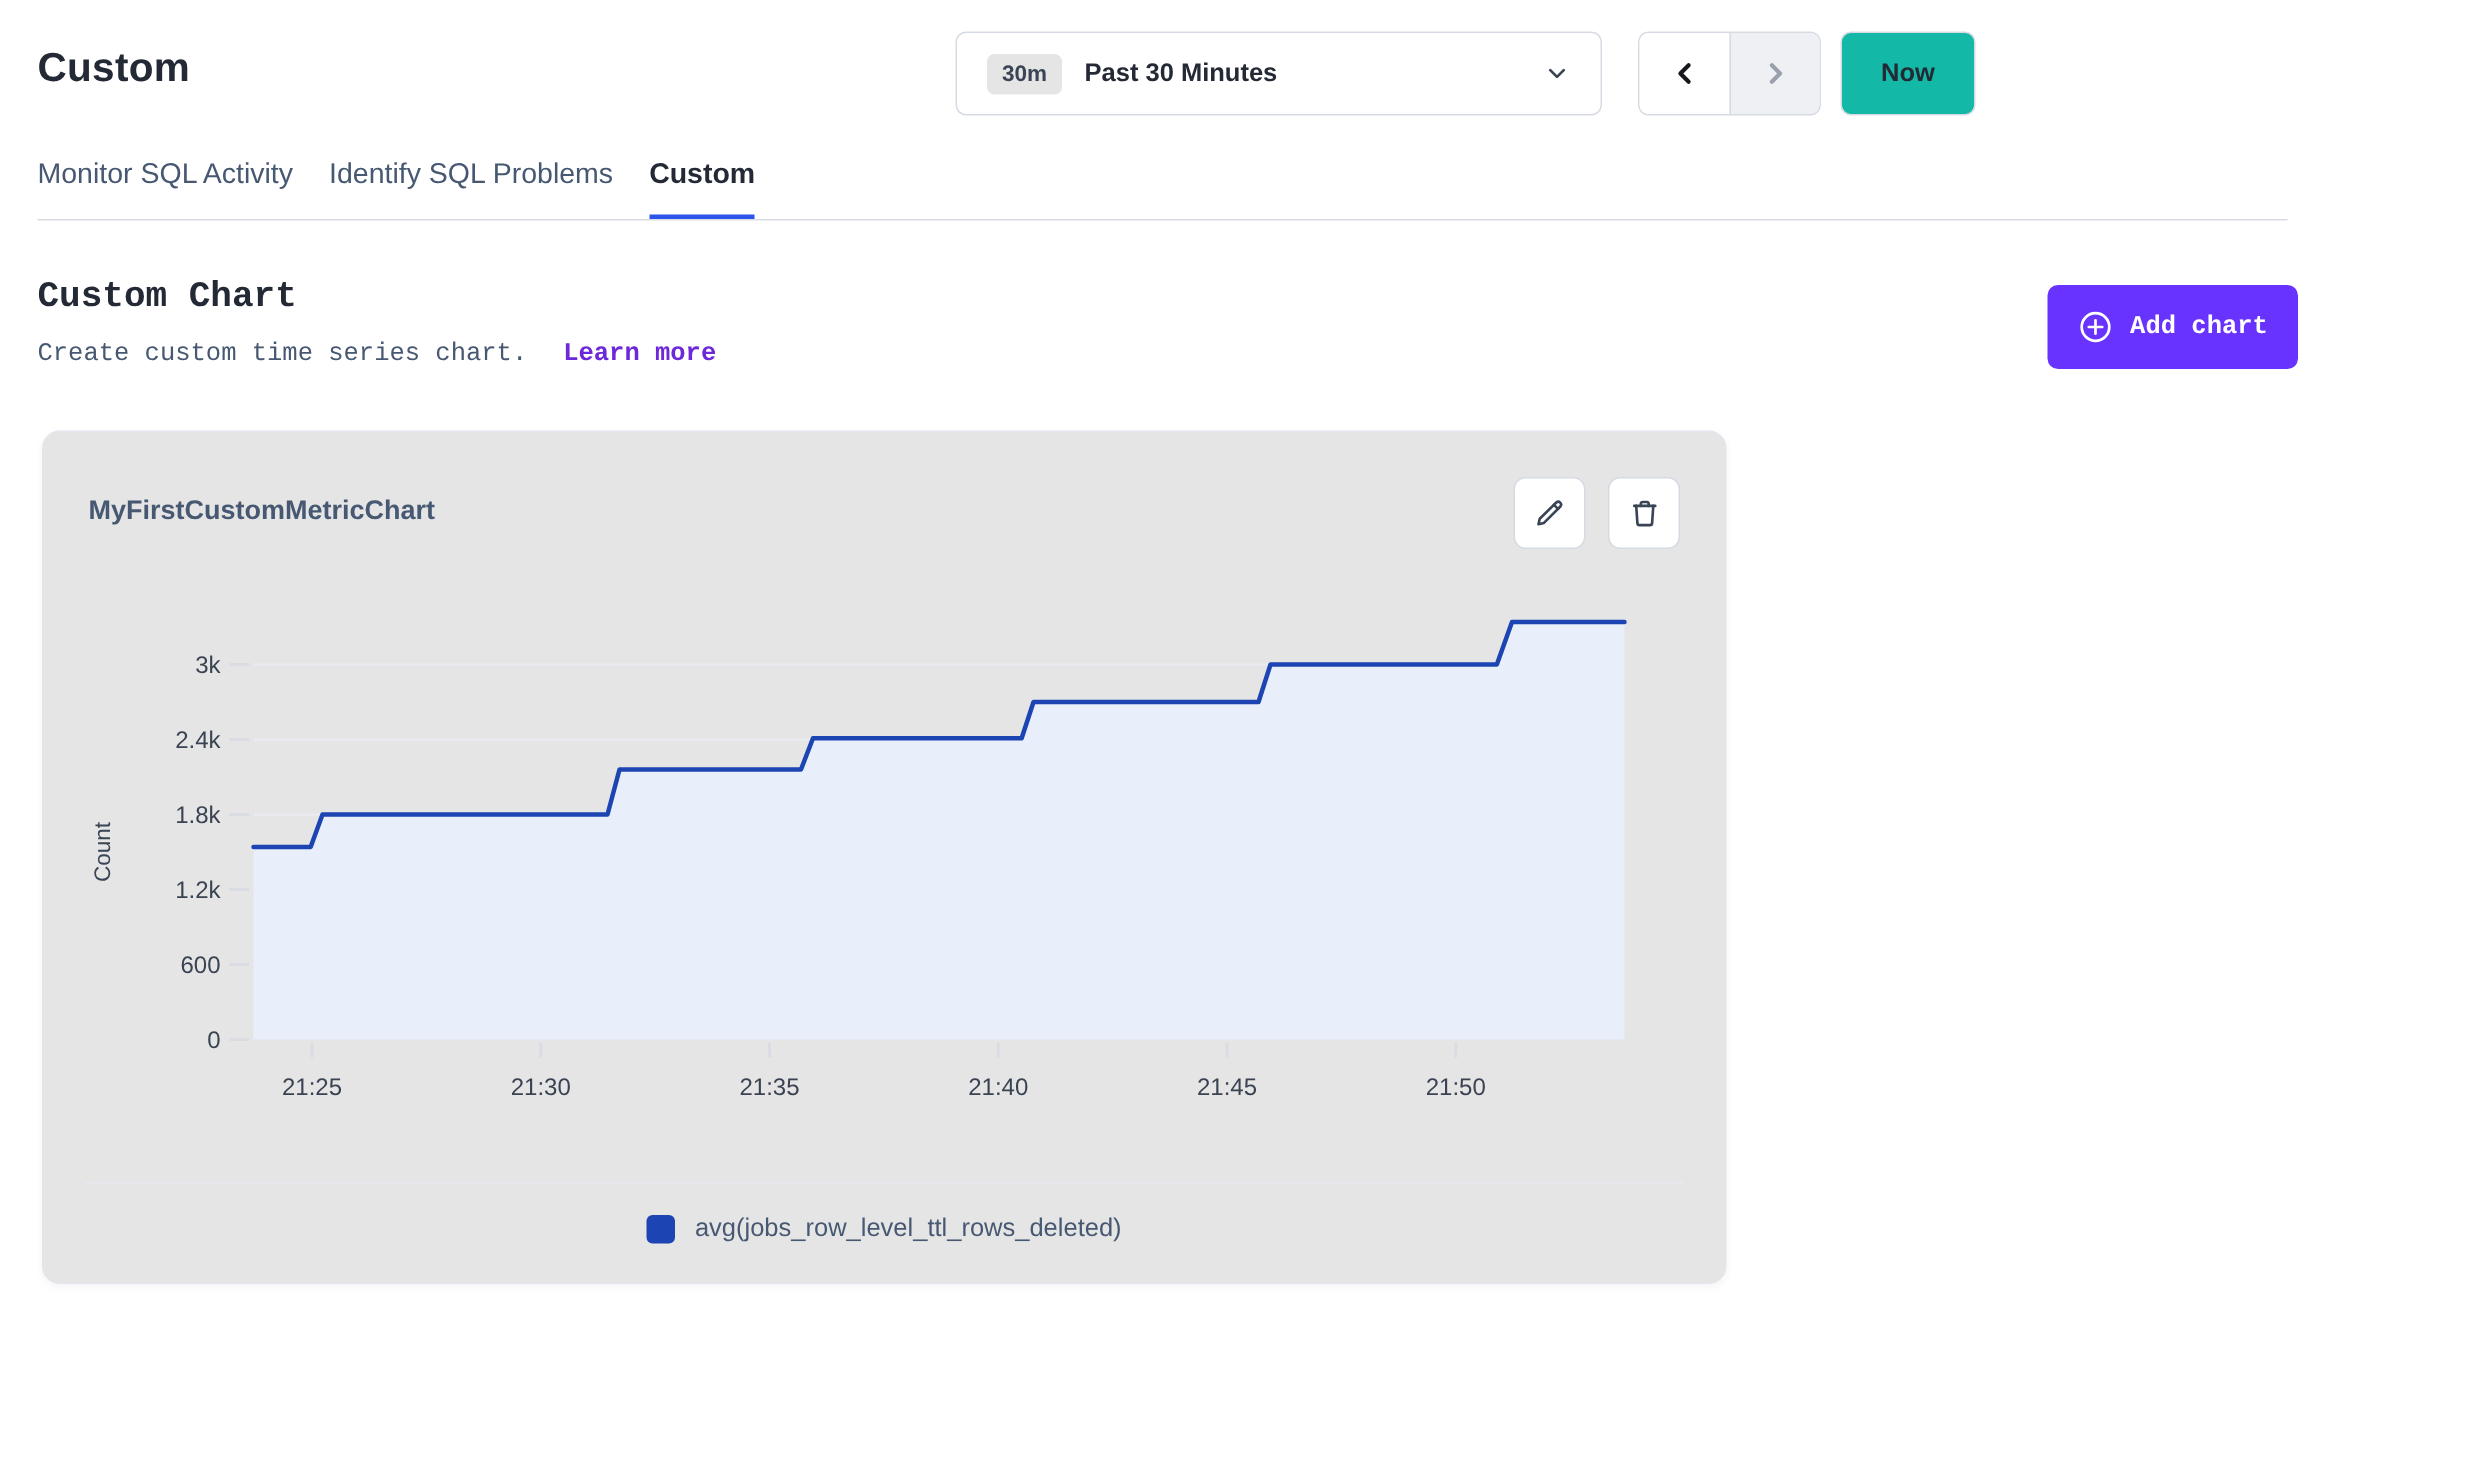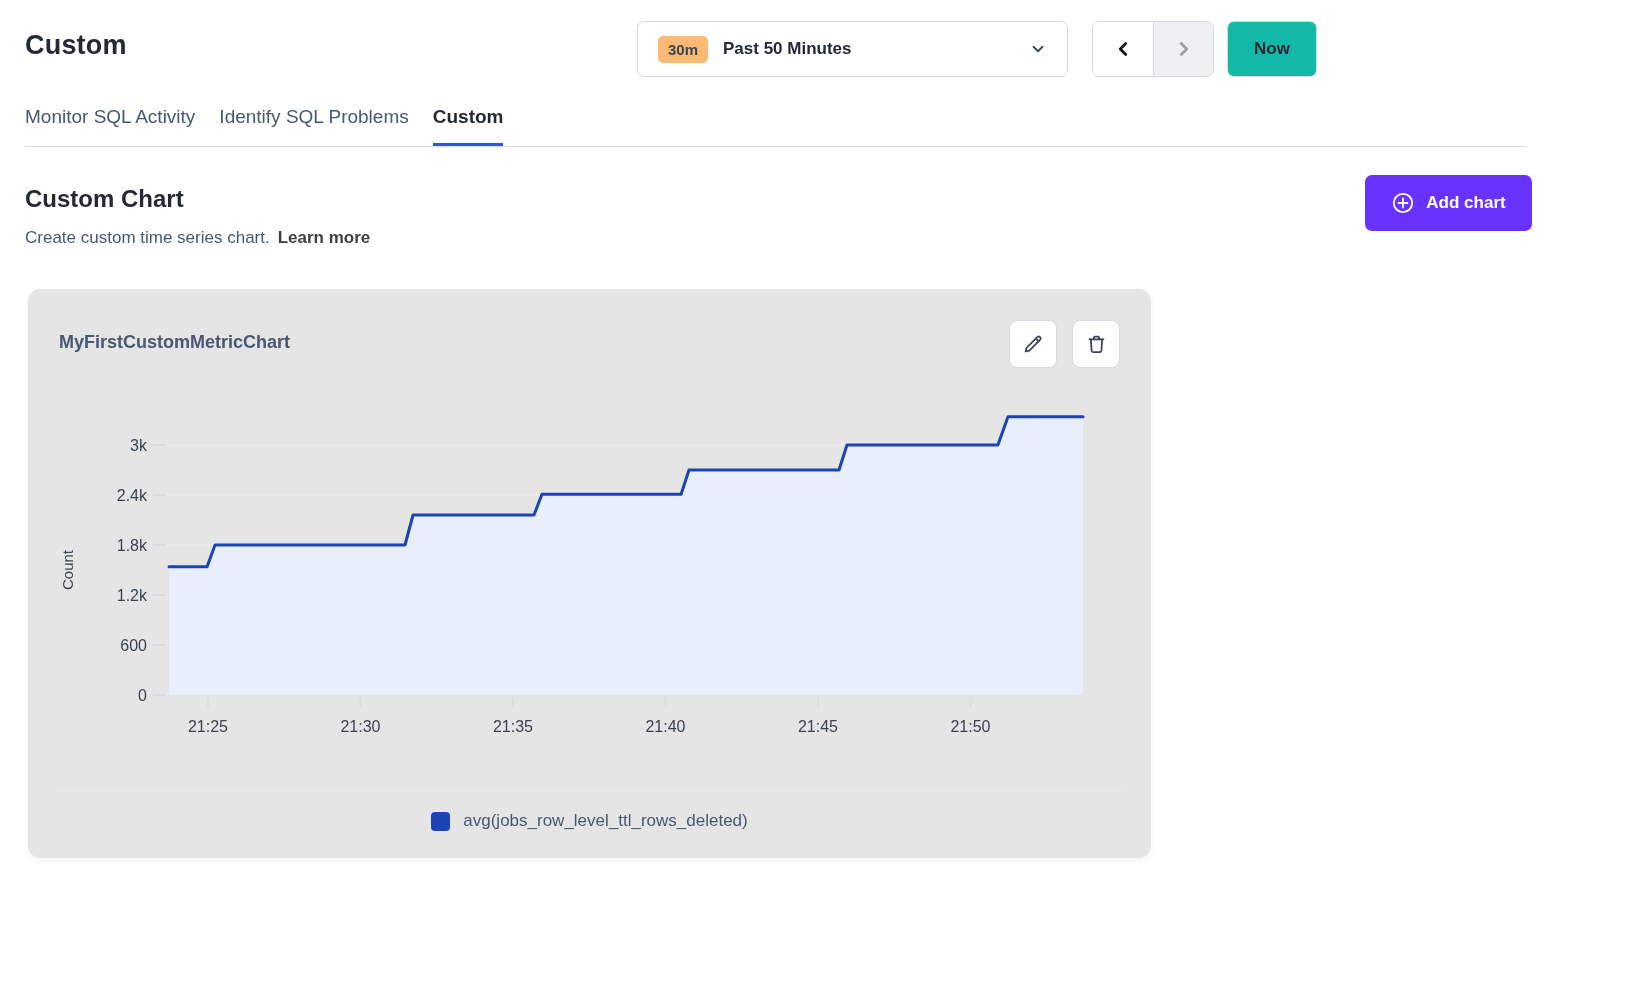--- a/index.html
+++ b/index.html
@@ -7,39 +7,39 @@
     font-family: "Liberation Sans", "DejaVu Sans", sans-serif; color: #242a35; }
 
   .page { position: relative; width: 1650px; height: 982px; overflow: hidden; }
 
   
   .topbar { position: relative; height: 100px; }
   .page-title { position: absolute; left: 25px; top: 30px; font-size: 27px; font-weight: 700; color: #242a35; letter-spacing: .2px; }
   .controls { position: absolute; left: 637px; top: 21px; display: flex; align-items: center; }
   .range-select { display: flex; align-items: center; width: 431px; height: 56px; padding: 0 20px;
     background: #fff; border: 1px solid #d6dbe3; border-radius: 7px; cursor: pointer; }
-  .range-badge { background: #fdba74; border-radius: 5px; padding: 5px 10px; font-size: 15px; font-weight: 700; color: #394455; }
+  .range-badge { background: #e5e5e5; border-radius: 5px; padding: 5px 10px; font-size: 15px; font-weight: 700; color: #394455; }
   .range-label { margin-left: 15px; font-size: 17px; font-weight: 700; color: #242a35; }
   .range-select .chev { margin-left: auto; }
   .pager { display: flex; margin-left: 24px; height: 56px; border: 1px solid #d6dbe3; border-radius: 7px; overflow: hidden; background: #fff; }
   .pager button { width: 60px; height: 100%; border: none; background: #fff; display: flex; align-items: center; justify-content: center; cursor: pointer; }
   .pager .next { background: #eef0f4; border-left: 1px solid #d6dbe3; cursor: default; }
   .now-btn { margin-left: 13px; width: 90px; height: 56px; background: #14b8a6; border: 1px solid #d6dbe3; border-radius: 7px;
     font-size: 17px; font-weight: 600; color: #242a35; cursor: pointer; font-family: inherit; }
 
   
   .tabs { margin-left: 25px; width: 1500px; display: flex; gap: 24px; border-bottom: 1px solid #d9dce3; }
   .tab { font-size: 19px; color: #475872; padding: 6px 0 15px; border-bottom: 3px solid transparent; cursor: pointer; font-weight: 500; }
   .tab.active { color: #242a35; font-weight: 600; border-bottom-color: #2b54e8; }
 
   
-  .section-head { margin: 28px 0 0 25px; width: 1507px; display: flex; justify-content: space-between; align-items: flex-start; }
+  .section-head { margin: 28px 0 0 25px; width: 1507px; display: flex; justify-content: space-between; align-items: flex-end; font-family: Liberation Mono, monospace; }
   .section-title { margin-top: 10px; font-size: 24px; font-weight: 700; color: #242a35; }
   .section-sub { margin-top: 15px; font-size: 17px; color: #475872; }
-  .learn-more { color: #404040; font-weight: 700; text-decoration: none; cursor: pointer; margin-left: 8px; }
+  .learn-more { color: #6d28d9; font-weight: 700; text-decoration: none; cursor: pointer; margin-left: 24px; }
   .add-chart { display: flex; align-items: center; justify-content: center; gap: 11px; width: 167px; height: 56px;
     background: #6933ff; color: #fff; border: none; border-radius: 7px; font-size: 17px; font-weight: 700;
     cursor: pointer; font-family: inherit; }
 
   
   .card { margin: 41px 0 0 28px; width: 1123px; background: #e5e5e5; border: 1px solid #e2e5ec; border-radius: 12px;
     box-shadow: 0 2px 6px rgba(36,42,53,.05); }
   .card-head { display: flex; justify-content: space-between; align-items: flex-start; padding: 30px 30px 0; }
   .card-title { margin-top: 12px; font-size: 18px; font-weight: 700; color: #475872; }
   .card-actions { display: flex; gap: 15px; }
@@ -59,21 +59,21 @@
 <body>
 
 <div class="page">
 
   <header class="topbar">
     <h1 class="page-title">Custom</h1>
 
     <div class="controls">
       <button class="range-select">
         <span class="range-badge">30m</span>
-        <span class="range-label">Past 50 Minutes</span>
+        <span class="range-label">Past 30 Minutes</span>
         <svg class="chev" width="18" height="18" viewBox="0 0 24 24" fill="none" stroke="#394455" stroke-width="2.4" stroke-linecap="round" stroke-linejoin="round">
             <path d="M6 9l6 6 6-6"></path>
           </svg>
       </button>
 
       <div class="pager">
         <button class="prev">
           <svg width="22" height="22" viewBox="0 0 24 24" fill="none" stroke="#16181d" stroke-width="3" stroke-linecap="round" stroke-linejoin="round">
               <path d="M15 18l-6-6 6-6"></path>
             </svg>

